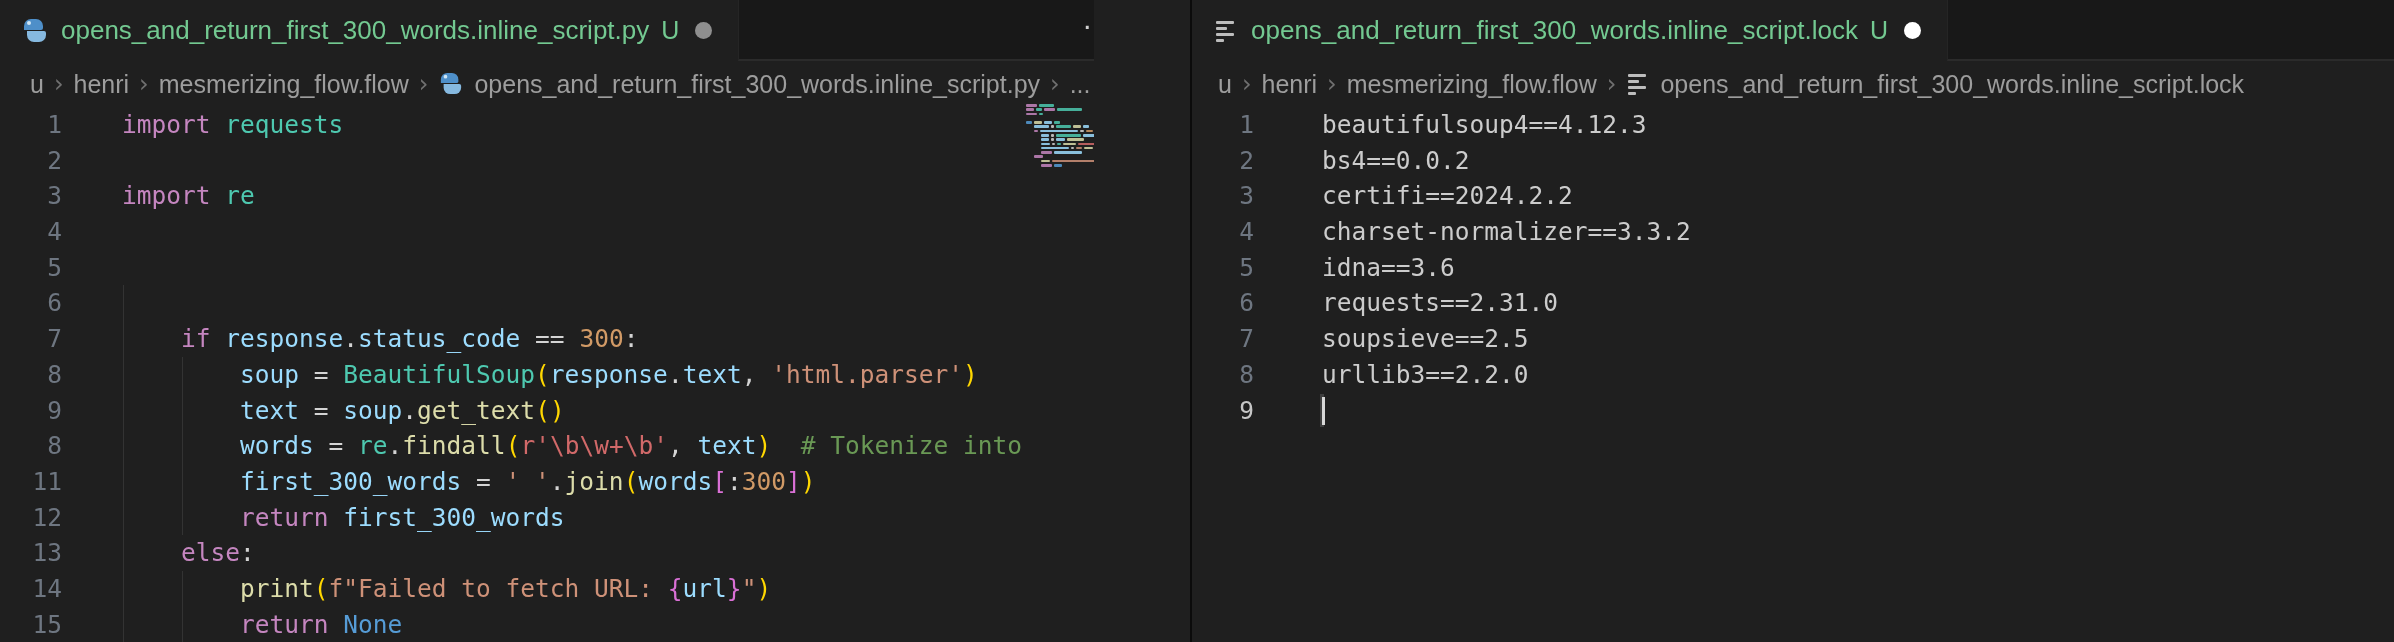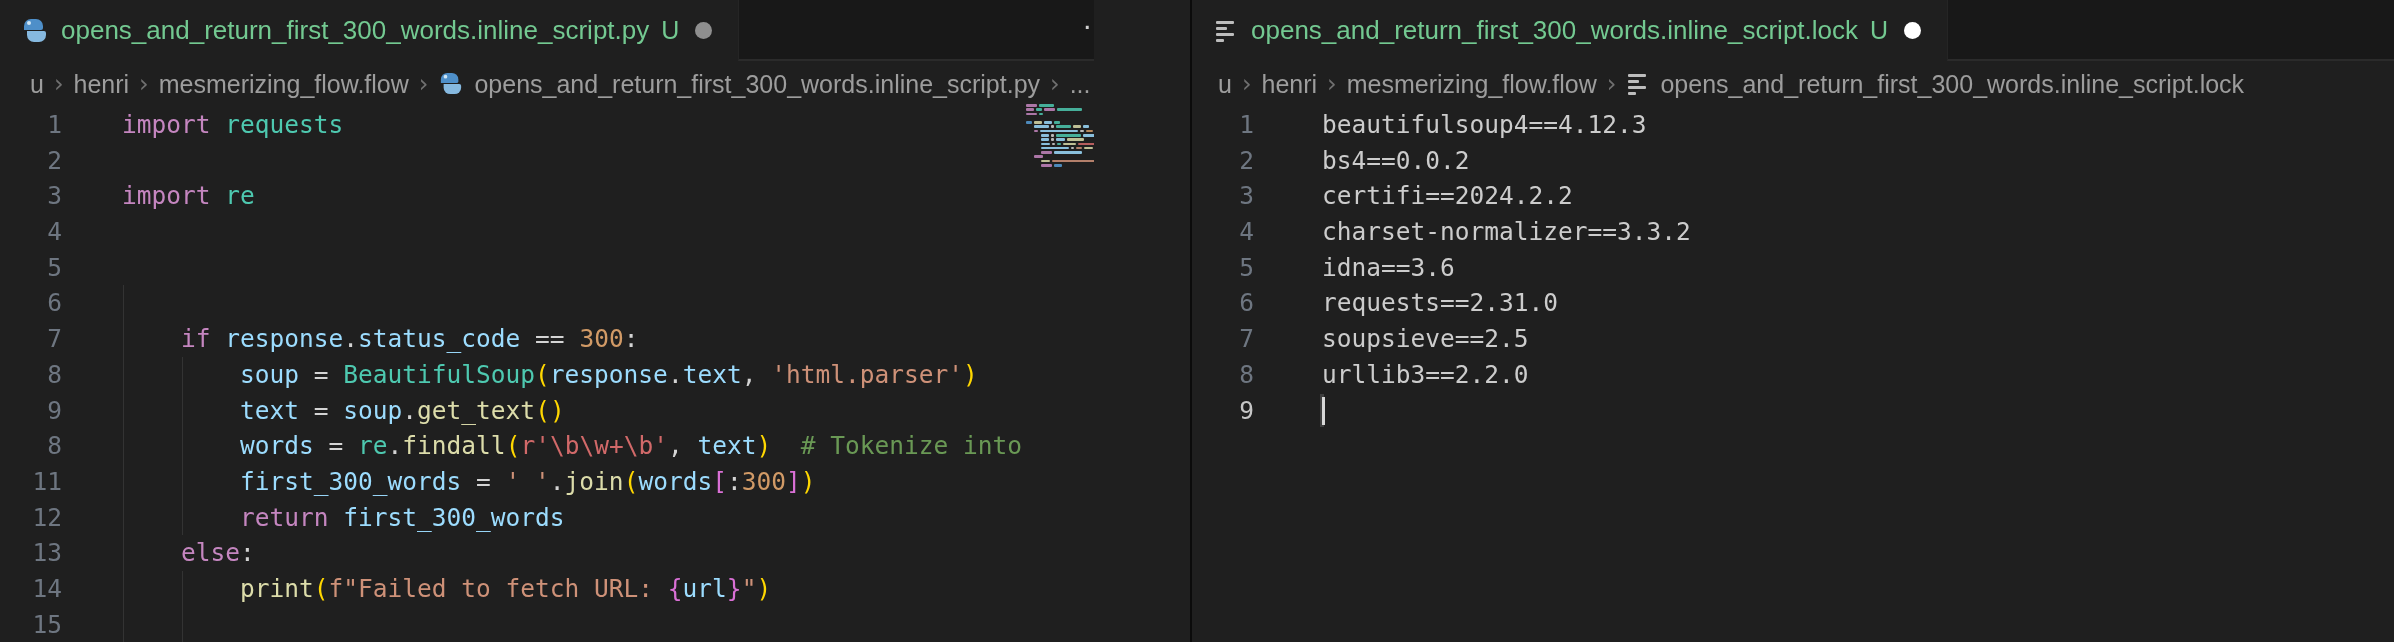--- a/index.html
+++ b/index.html
@@ -171,20 +171,21 @@
       <div class="line">
         <div class="guide" style="left: 122.5px;"></div>
         <div class="guide" style="left: 181.5px;"></div>
         <span class="ln">14</span>
         <span class="ct"><span>        </span><span class="tk-fn">print</span><span class="tk-b1">(</span><span class="tk-str">f</span><span class="tk-str">"Failed to fetch URL: </span><span class="tk-b2">{</span><span class="tk-var">url</span><span class="tk-b2">}</span><span class="tk-str">"</span><span class="tk-b1">)</span></span>
       </div>
       <div class="line">
         <div class="guide" style="left: 122.5px;"></div>
         <div class="guide" style="left: 181.5px;"></div>
         <span class="ln">15</span>
+        <span class="ct"><span>        </span><span class="tk-kw">return</span><span> </span><span class="tk-def">None</span></span>
       </div>
     </div>
 
   <div id="minimap">
       <div class="mm-line" style="padding-left: 4px;"><span class="mm-seg" style="background: rgb(197, 134, 192); width: 11px;"></span><span class="mm-seg" style="background: rgb(78, 201, 176); width: 15px;"></span></div>
       <div class="mm-line" style="padding-left: 4px;"><span class="mm-seg" style="background: rgb(197, 134, 192); width: 8px;"></span><span class="mm-seg" style="background: rgb(78, 201, 176); width: 6px;"></span><span class="mm-seg" style="background: rgb(197, 134, 192); width: 11px;"></span><span class="mm-seg" style="background: rgb(78, 201, 176); width: 25px;"></span></div>
       <div class="mm-line" style="padding-left: 4px;"><span class="mm-seg" style="background: rgb(197, 134, 192); width: 11px;"></span><span class="mm-seg" style="background: rgb(78, 201, 176); width: 4px;"></span></div>
       <div class="mm-line" style="padding-left: 4px;"></div>
       <div class="mm-line" style="padding-left: 4px;"><span class="mm-seg" style="background: rgb(86, 156, 214); width: 6px;"></span><span class="mm-seg" style="background: rgb(220, 220, 170); width: 8px;"></span><span class="mm-seg" style="background: rgb(156, 220, 254); width: 8px;"></span><span class="mm-seg" style="background: rgb(78, 201, 176); width: 6px;"></span></div>
       <div class="mm-line" style="padding-left: 12px;"><span class="mm-seg" style="background: rgb(156, 220, 254); width: 15px;"></span><span class="mm-seg" style="background: rgb(212, 212, 212); width: 3px;"></span><span class="mm-seg" style="background: rgb(78, 201, 176); width: 15px;"></span><span class="mm-seg" style="background: rgb(220, 220, 170); width: 8px;"></span><span class="mm-seg" style="background: rgb(156, 220, 254); width: 6px;"></span></div>

